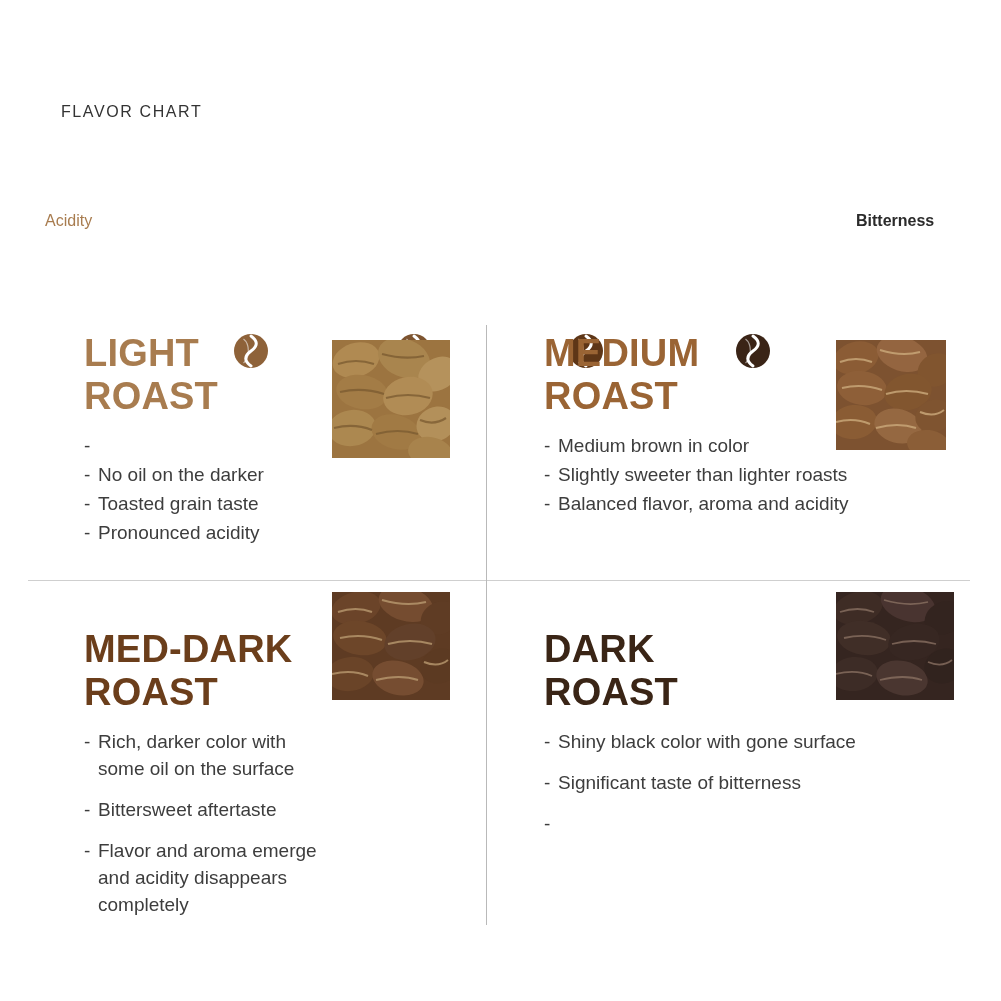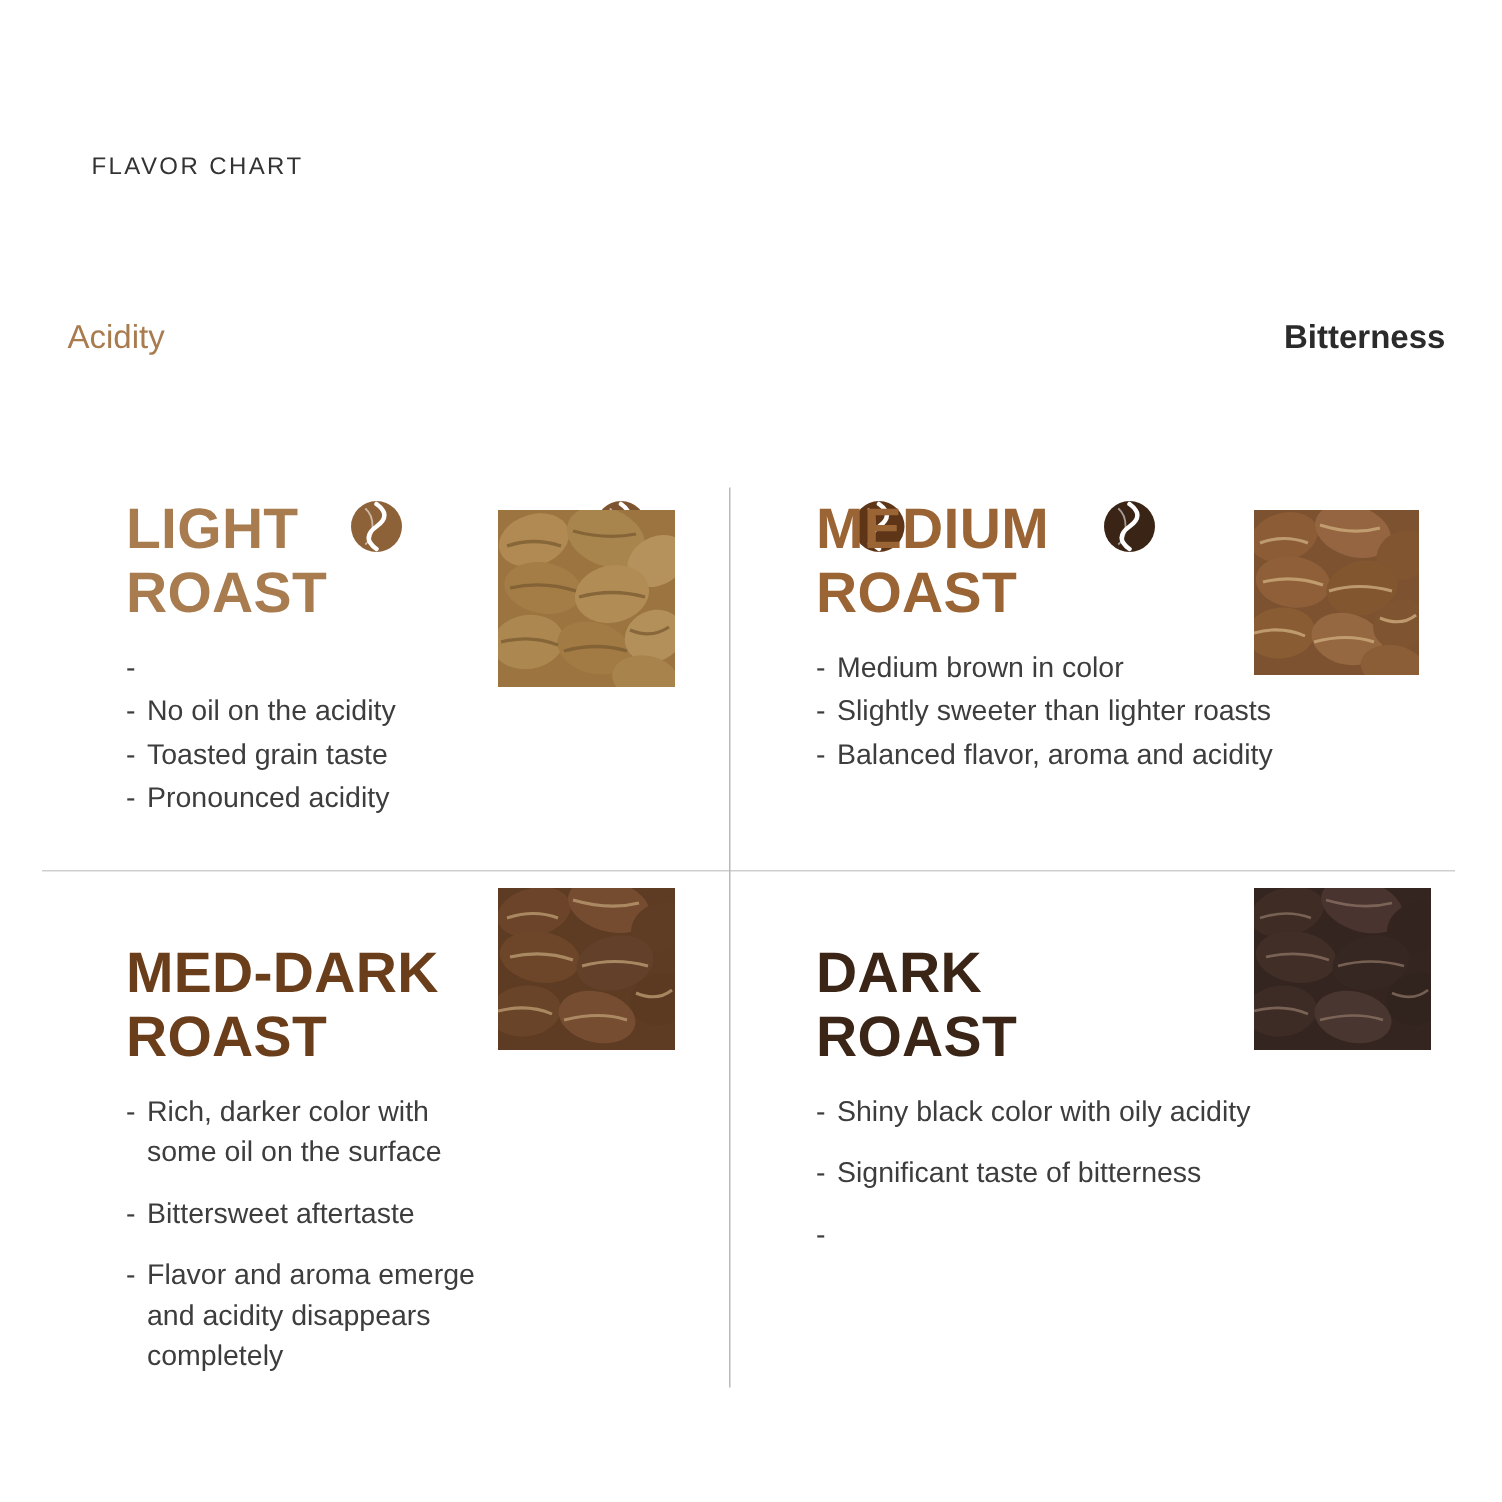--- a/index.html
+++ b/index.html
@@ -19,21 +19,21 @@
     color: #333333; font-weight: 400;
     white-space: nowrap;
     margin-top: 33px;
   }
 
   
   .scale { position: absolute; left: 0; top: 162px; width: 1001px; height: 115px; }
   .scale-svg { position: absolute; left: 0; top: 0; }
 
   .axis-label {
-    position: absolute; font-size: 22px; font-weight: 400;
+    position: absolute; font-size: 16px; font-weight: 400;
     white-space: nowrap;
   }
   .axis-label.left  { left: 45px;  top: 212px; color: #a87c4f; }
   .axis-label.right { left: 856px; top: 212px; color: #2b2b2b; font-weight: bold; }
 
   .seg-label {
     position: absolute; top: 208px;
     font-size: 21px; font-weight: bold; color: #ffffff;
     letter-spacing: .6px; white-space: nowrap;
     text-align: center;
@@ -266,21 +266,21 @@
 
   <div class="card light">
     <div class="card-title">LIGHT
 ROAST</div>
     <div class="bullets">
       <div class="bullet">
         <span class="dash">-</span>
       </div>
       <div class="bullet">
         <span class="dash">-</span>
-        <span class="btext">No oil on the acidity</span>
+        <span class="btext">No oil on the darker</span>
       </div>
       <div class="bullet">
         <span class="dash">-</span>
         <span class="btext">Toasted grain taste</span>
       </div>
       <div class="bullet">
         <span class="dash">-</span>
         <span class="btext">Pronounced acidity</span>
       </div>
     </div>
@@ -326,21 +326,21 @@
       </div>
     </div>
   </div>
 
   <div class="card dark">
     <div class="card-title">DARK
 ROAST</div>
     <div class="bullets loose">
       <div class="bullet">
         <span class="dash">-</span>
-        <span class="btext">Shiny black color with oily acidity</span>
+        <span class="btext">Shiny black color with gone surface</span>
       </div>
       <div class="bullet">
         <span class="dash">-</span>
         <span class="btext">Significant taste of bitterness</span>
       </div>
       <div class="bullet">
         <span class="dash">-</span>
       </div>
     </div>
   </div>

